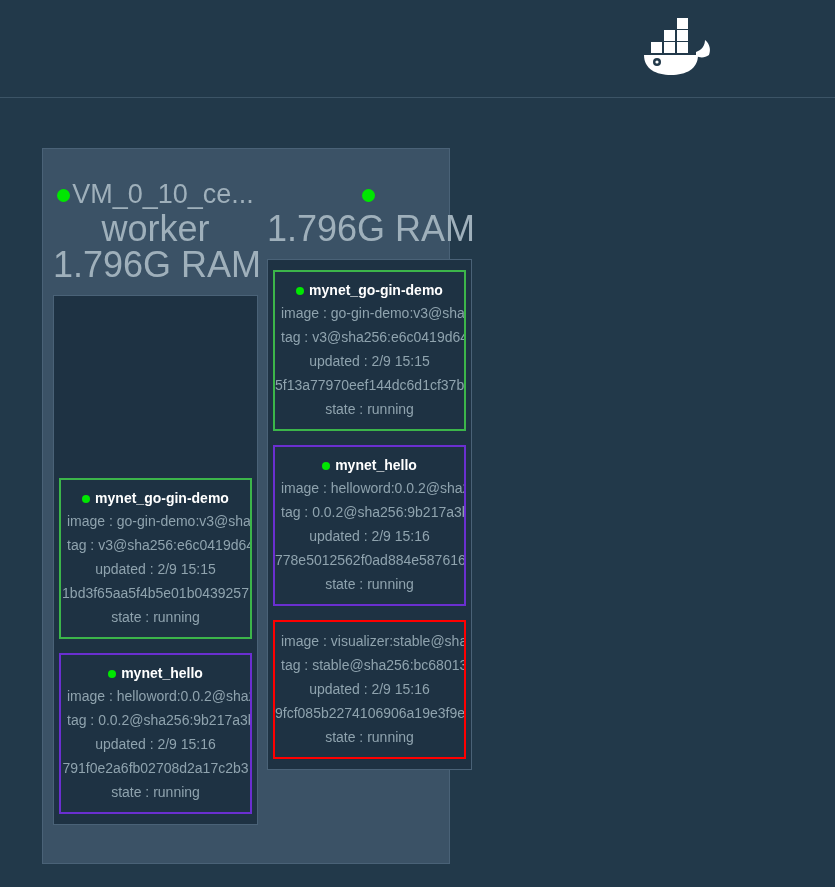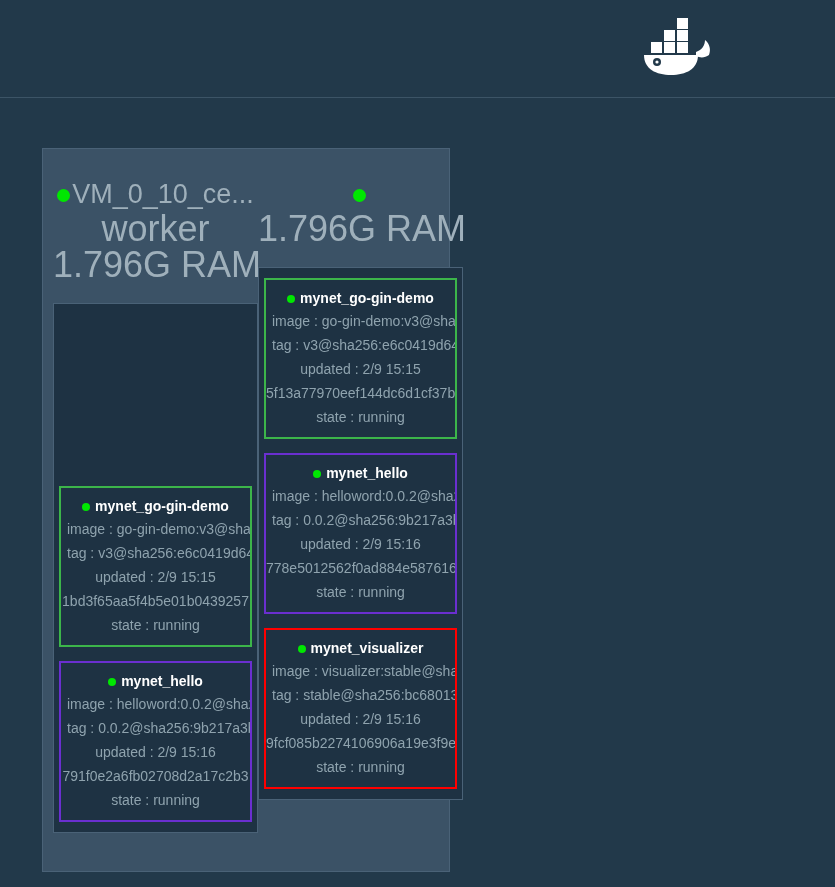--- a/index.html
+++ b/index.html
@@ -39,21 +39,21 @@
     padding: 50px 0 0 42px;
   }
   .nodes-panel {
     width: 408px;
     box-sizing: border-box;
     background: #3b5266;
     border: 1px solid #4a6277;
     padding: 10px 10px 38px 10px;
     display: flex;
     align-items: flex-start;
-    gap: 0;
+    gap: 9px;
   }
 
   .node {
     width: 205px;
     box-sizing: border-box;
   }
   .node-header {
     text-align: center;
     color: #9fb0bb;
     padding-top: 18px;
@@ -75,21 +75,21 @@
     margin-right: 2px;
   }
   .node-role,
   .node-ram {
     font-size: 36px;
     line-height: 36px;
     white-space: nowrap;
   }
 
   .node-body {
-    margin-top: 20px;
+    margin-top: 12px;
     background: #1e3243;
     border: 1px solid #4a6277;
     padding: 10px 5px;
     min-height: 490px;
     box-sizing: border-box;
   }
 
   
   .card {
     background: #1e3243;
@@ -214,23 +214,20 @@
             <span class="card-dot"></span><span>mynet_hello</span>
           </div>
           <div class="card-line flush">image : helloword:0.0.2@sha2</div>
           <div class="card-line flush">tag : 0.0.2@sha256:9b217a3bc</div>
           <div class="card-line">updated : 2/9 15:16</div>
           <div class="card-line">778e5012562f0ad884e587616</div>
           <div class="card-line">state : running</div>
         </div>
 
         <div class="card" style="border-color:#ff0000;">
-          <div class="card-title">
-            <span class="card-dot"></span><span>mynet_visualizer</span>
-          </div>
           <div class="card-line flush">image : visualizer:stable@sha2</div>
           <div class="card-line flush">tag : stable@sha256:bc680132</div>
           <div class="card-line">updated : 2/9 15:16</div>
           <div class="card-line">9fcf085b2274106906a19e3f9e</div>
           <div class="card-line">state : running</div>
         </div>
 
       </div>
     </div>
 

